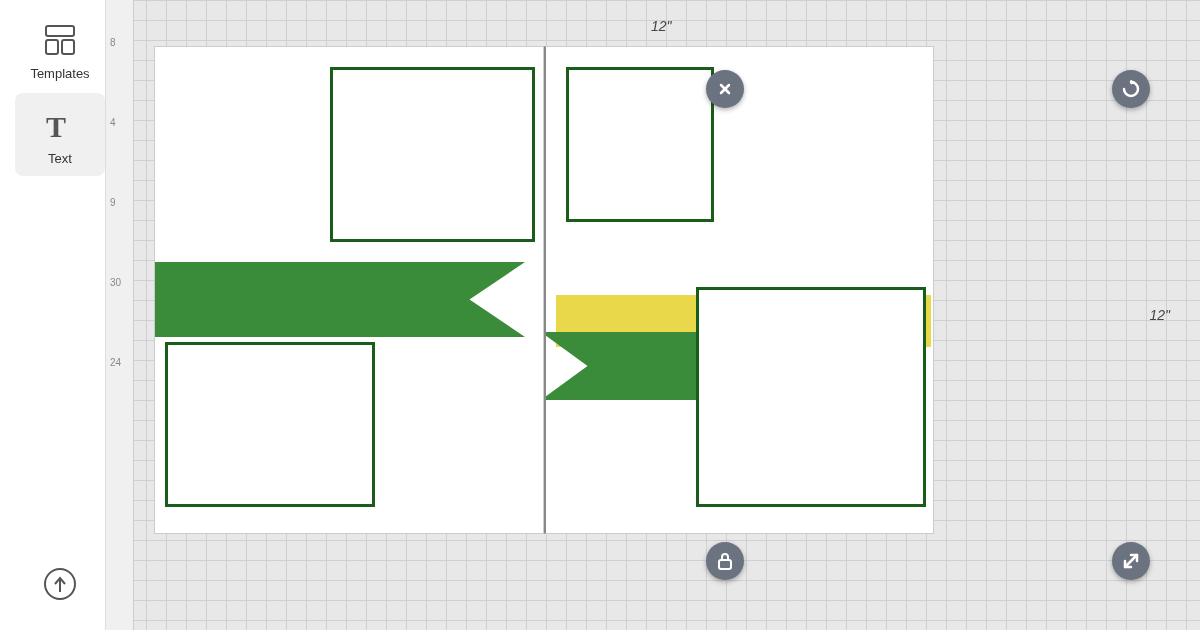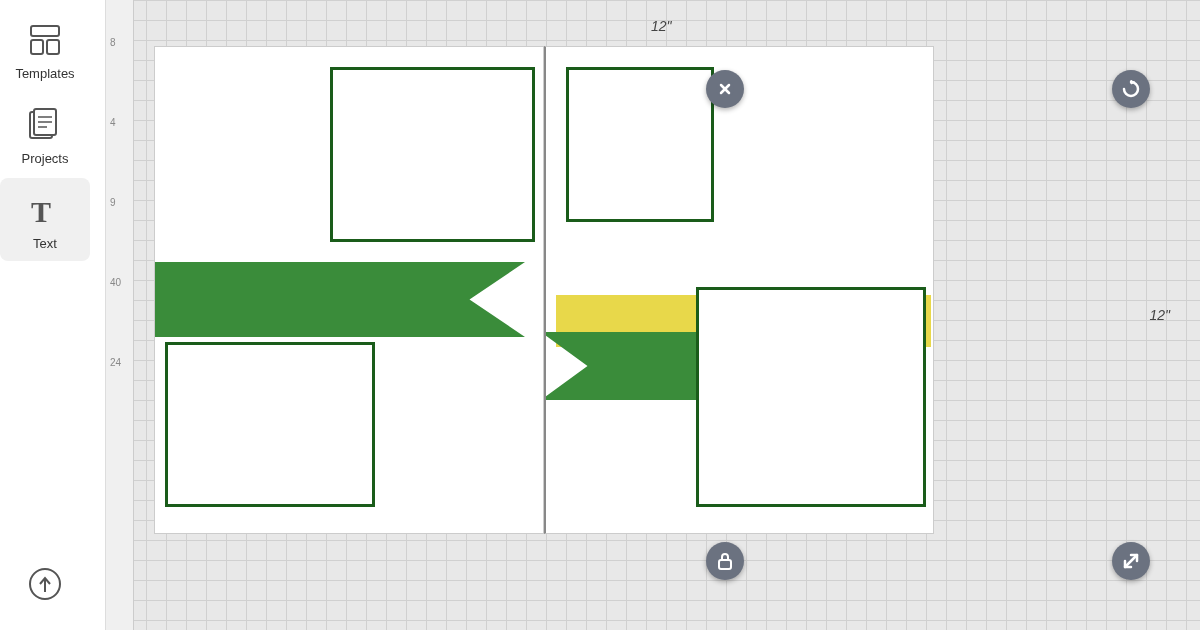--- a/index.html
+++ b/index.html
@@ -7,21 +7,21 @@
 
     
     .sidebar {
       width: 106px;
       min-width: 106px;
       height: 630px;
       background: #ffffff;
       border-right: 1px solid #ddd;
       display: flex;
       flex-direction: column;
-      align-items: flex-start;
+      align-items: flex-end;
       padding-top: 8px;
       z-index: 10;
     }
     .sidebar-item {
       display: flex;
       flex-direction: column;
       align-items: center;
       justify-content: center;
       width: 90px;
       padding: 10px 0;
@@ -161,32 +161,20 @@
     <div class="icon-area">
       <svg width="36" height="36" viewBox="0 0 36 36">
         <rect x="4" y="4" width="28" height="10" rx="2" fill="none" stroke="#555" stroke-width="2"></rect>
         <rect x="4" y="18" width="12" height="14" rx="2" fill="none" stroke="#555" stroke-width="2"></rect>
         <rect x="20" y="18" width="12" height="14" rx="2" fill="none" stroke="#555" stroke-width="2"></rect>
       </svg>
     </div>
     <span class="item-label">Templates</span>
   </div>
 
-  <div class="sidebar-item">
-    <div class="icon-area">
-      <svg width="36" height="36" viewBox="0 0 36 36">
-        <rect x="3" y="5" width="22" height="26" rx="2" fill="none" stroke="#555" stroke-width="2"></rect>
-        <rect x="7" y="2" width="22" height="26" rx="2" fill="white" stroke="#555" stroke-width="2"></rect>
-        <line x1="11" y1="10" x2="25" y2="10" stroke="#555" stroke-width="1.5"></line>
-        <line x1="11" y1="15" x2="25" y2="15" stroke="#555" stroke-width="1.5"></line>
-        <line x1="11" y1="20" x2="20" y2="20" stroke="#555" stroke-width="1.5"></line>
-      </svg>
-    </div>
-    <span class="item-label">Projects</span>
-  </div>
 
 
   <div class="sidebar-item active">
     <div class="icon-area">
       <svg width="36" height="36" viewBox="0 0 36 36">
         <text x="4" y="30" font-size="30" font-family="serif" font-weight="bold" fill="#555">T</text>
       </svg>
     </div>
     <span class="item-label">Text</span>
   </div>
@@ -205,21 +193,21 @@
 </nav>
 
 <div class="main">
 
   <div class="grid-canvas"></div>
 
   <div class="ruler-left">
     <span class="ruler-mark" style="top:38px">8</span>
     <span class="ruler-mark" style="top:118px">4</span>
     <span class="ruler-mark" style="top:198px">9</span>
-    <span class="ruler-mark" style="top:278px">40</span>
+    <span class="ruler-mark" style="top:278px">30</span>
     <span class="ruler-mark" style="top:358px">24</span>
   </div>
 
   <div style="position:absolute; top:18px; left:50%; transform:translateX(-10%); font-size:14px; color:#444; font-style:italic; z-index:15;">12"</div>
 
   <div style="position:absolute; right:30px; top:50%; transform:translateY(-50%); font-size:14px; color:#444; font-style:italic; z-index:15;">12"</div>
 
   <div class="ctrl-btn" style="left:600px; top:70px;">
     <svg width="20" height="20" viewBox="0 0 20 20">
       <circle cx="10" cy="10" r="9" fill="#6b7280"></circle>

